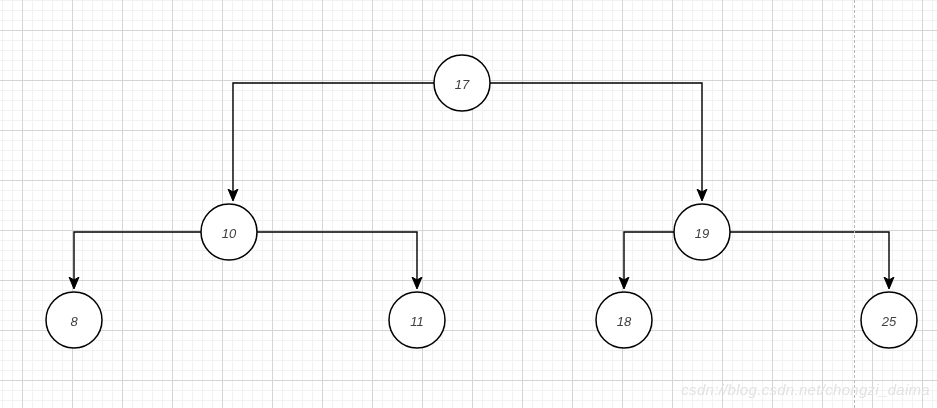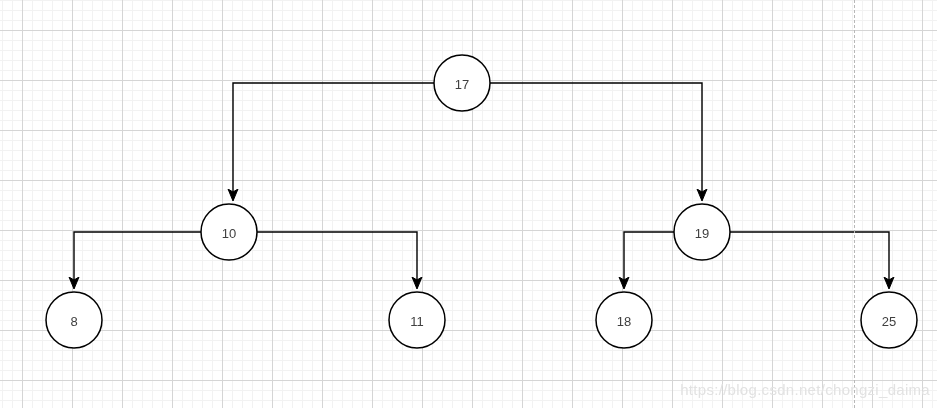--- a/index.html
+++ b/index.html
@@ -14,20 +14,21 @@
     overflow: hidden;
     background-color: #ffffff;
     
     background-image:
       linear-gradient(to right,  var(--grid-major) 1px, transparent 1px),
       linear-gradient(to bottom, var(--grid-major) 1px, transparent 1px),
       linear-gradient(to right,  var(--grid-minor) 1px, transparent 1px),
       linear-gradient(to bottom, var(--grid-minor) 1px, transparent 1px);
     background-size: 50px 50px, 50px 50px, 10px 10px, 10px 10px;
     background-position: 22px 0px, 0px 30px, 2px 0px, 0px 0px;
+    font-style: italic;
   }
   #diagram-svg {
     position: absolute;
     left: 0; top: 0;
     width: 937px;
     height: 408px;
   }
   .edge {
     fill: none;
     stroke: var(--edge-color);
@@ -106,14 +107,14 @@
           <circle cx="624" cy="320" r="28" class="node-circle"></circle>
           <text x="624" y="321" class="node-label">18</text>
         </g>
         <g>
           <circle cx="889" cy="320" r="28" class="node-circle"></circle>
           <text x="889" y="321" class="node-label">25</text>
         </g>
       </g>
   </svg>
   <div id="page-break" style="left: 854px;"></div>
-  <div id="watermark">https://blog.csdn.net/chongzi_daima</div>
+  <div id="watermark">csdn://blog.csdn.net/chongzi_daima</div>
 </div>
 
 </body></html>

